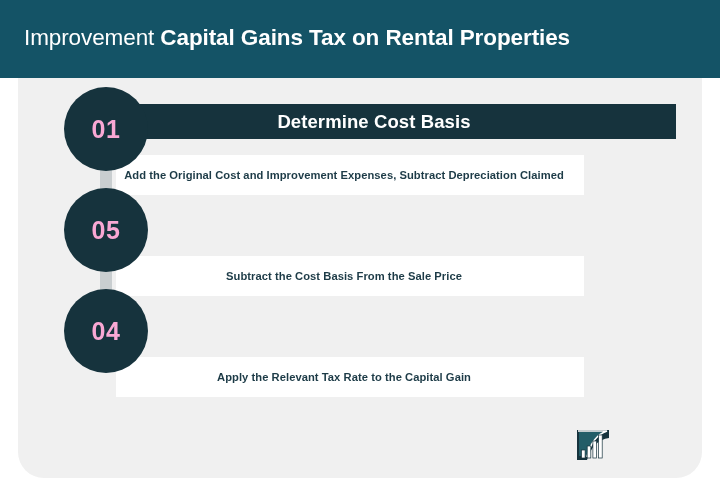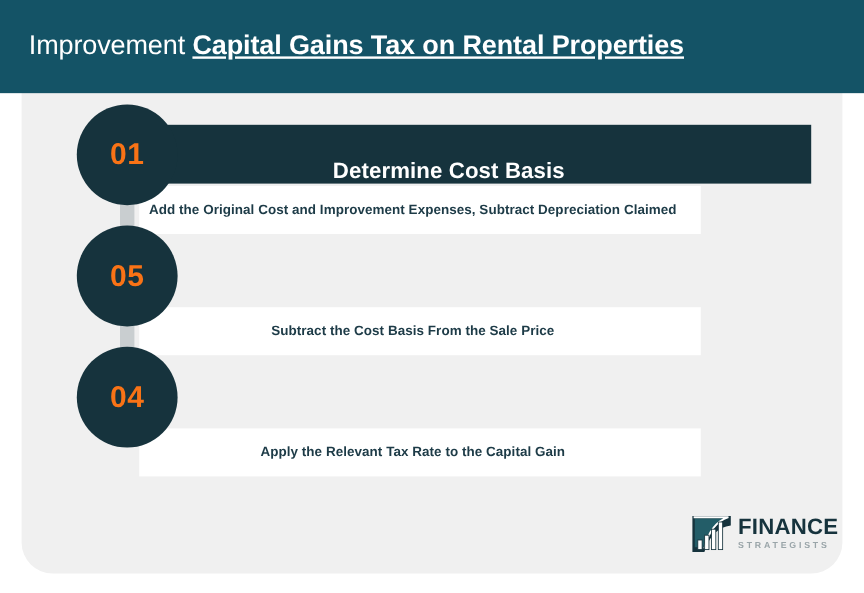--- a/index.html
+++ b/index.html
@@ -48,45 +48,44 @@
     top: 22px;
     font-size: 22.5px;
     line-height: 32px;
     color: #ffffff;
     font-weight: 400;
     white-space: nowrap;
     letter-spacing: -0.1px;
   }
   .header-title .strong {
     font-weight: 700;
-    text-decoration: underline;
   }
 
   
   .steps {
     position: absolute;
     left: 0;
     top: 104px;
     width: 720px;
   }
 
   .step {
     position: relative;
     height: 101px;
   }
 
   .step-bar {
     position: absolute;
     left: 108px;
     top: 0;
     width: 568px;
-    height: 49px;
+    height: 35px;
     background: #16333d;
     display: flex;
-    align-items: flex-end;
+    align-items: center;
     justify-content: center;
   }
   .step-title {
     font-size: 18.5px;
     font-weight: 700;
     color: #ffffff;
     letter-spacing: 0.1px;
     white-space: nowrap;
     
     transform: translateX(-18px);
@@ -121,21 +120,21 @@
     border-radius: 50%;
     background: #16333d;
     display: flex;
     align-items: center;
     justify-content: center;
     z-index: 3;
   }
   .step-number {
     font-size: 25px;
     font-weight: 700;
-    color: #f97316;
+    color: #f9a8d4;
     letter-spacing: 0.5px;
   }
 
   
   .connector {
     position: absolute;
     left: 89px;
     width: 34px;
     z-index: 1;
   }
@@ -258,19 +257,15 @@
       <path d="M3 5 H32 Q17 10 12 31" fill="none" stroke="#ffffff" stroke-width="1.6"></path>
       <rect x="6.5" y="24" width="3.6" height="8" fill="#ffffff"></rect>
       <rect x="12.2" y="20" width="3.6" height="12" fill="#ffffff"></rect>
       <rect x="17.9" y="15" width="3.6" height="17" fill="#ffffff"></rect>
       <rect x="23.6" y="9" width="3.6" height="23" fill="#ffffff"></rect>
       <rect x="6.5" y="24" width="3.6" height="8" fill="none" stroke="#16333d" stroke-width="0.7"></rect>
       <rect x="12.2" y="20" width="3.6" height="12" fill="none" stroke="#16333d" stroke-width="0.7"></rect>
       <rect x="17.9" y="15" width="3.6" height="17" fill="none" stroke="#16333d" stroke-width="0.7"></rect>
       <rect x="23.6" y="9" width="3.6" height="23" fill="none" stroke="#16333d" stroke-width="0.7"></rect>
     </svg>
-    <div class="logo-words">
-      <span class="logo-finance">FINANCE</span>
-      <span class="logo-strategists">STRATEGISTS</span>
-    </div>
   </div>
 
 </div>
 
 </body></html>

